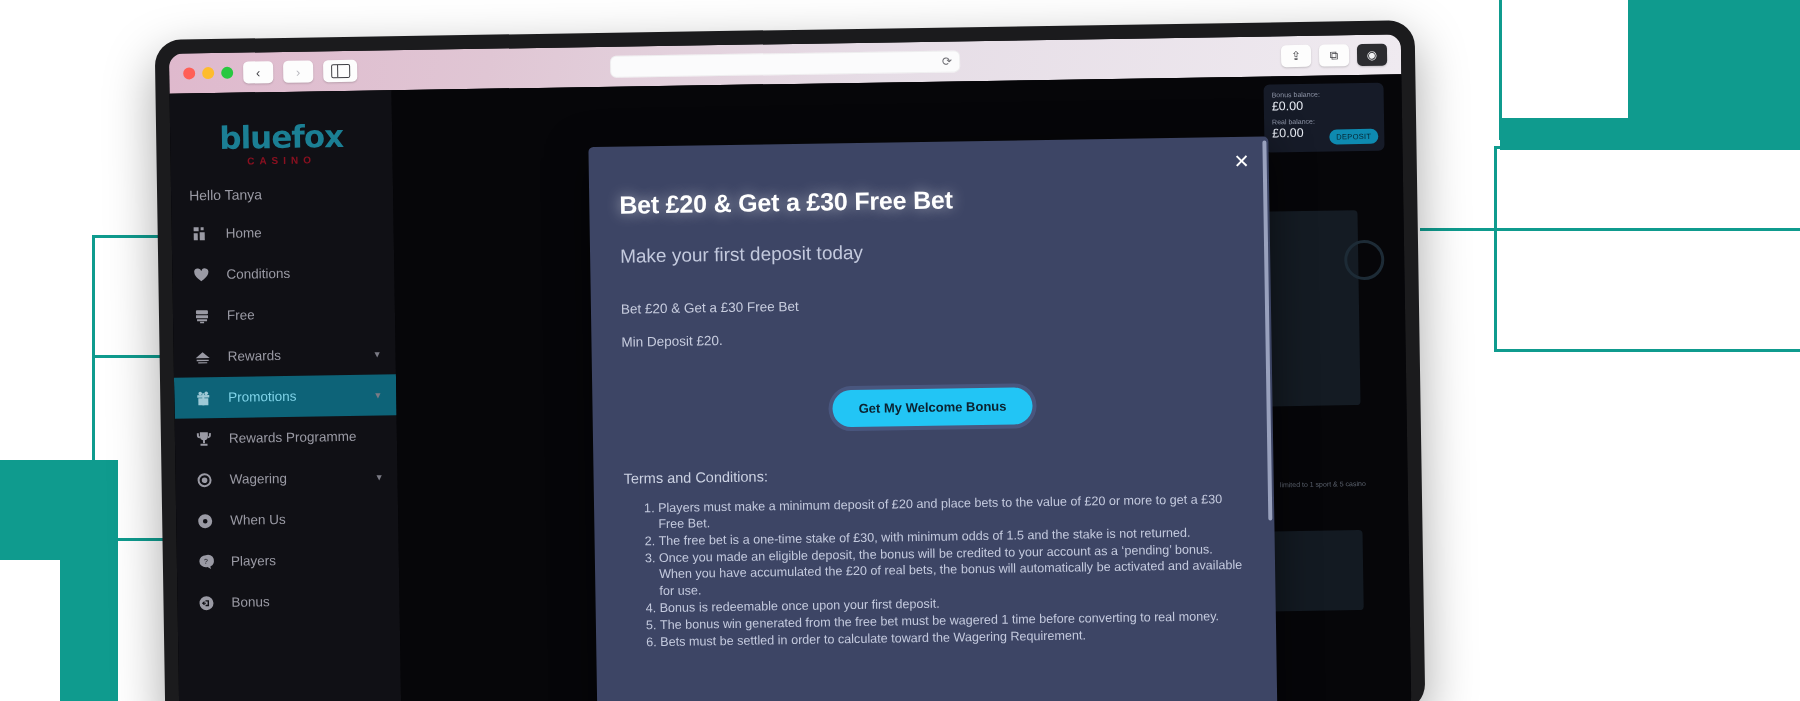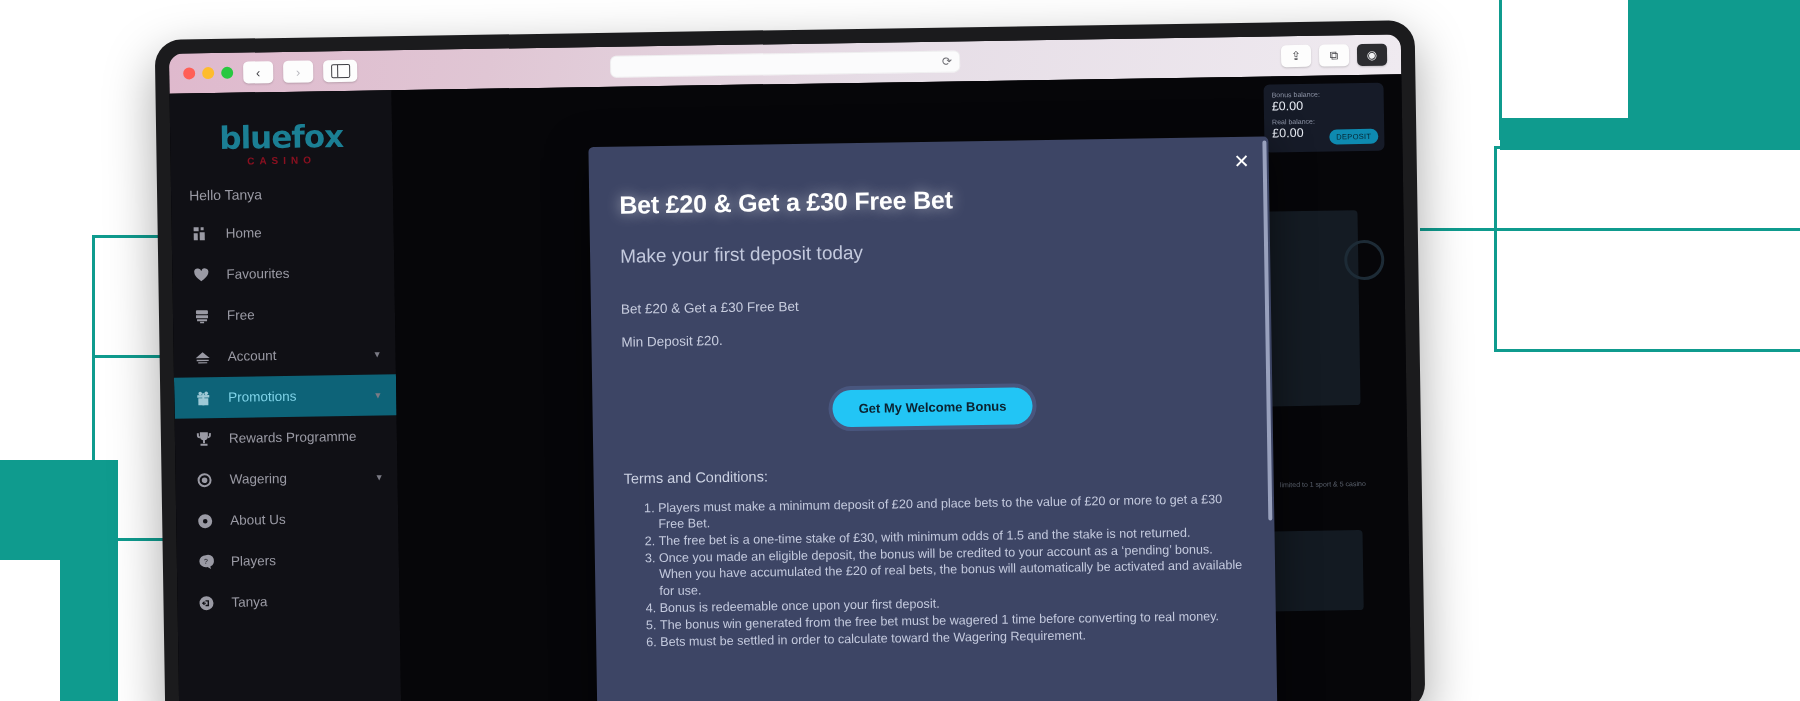--- a/index.html
+++ b/index.html
@@ -217,42 +217,42 @@
                 </svg>
               </span>
               <span>Home</span>
             </div>
             <div class="navitem">
               <span class="ico">
                 <svg viewBox="0 0 16 16">
                   <path d="M8 14S1 9.5 1 5.5A3.5 3.5 0 0 1 8 4a3.5 3.5 0 0 1 7 1.5C15 9.5 8 14 8 14z"></path>
                 </svg>
               </span>
-              <span>Favourites</span>
+              <span>Conditions</span>
             </div>
             <div class="navitem">
               <span class="ico">
                 <svg viewBox="0 0 16 16">
                   <rect x="2" y="2" width="12" height="4" rx="1"></rect>
                   <rect x="2" y="7" width="12" height="3"></rect>
                   <rect x="3" y="11" width="10" height="2"></rect>
                   <rect x="6" y="13.5" width="4" height="1.5"></rect>
                 </svg>
               </span>
               <span>Free</span>
             </div>
             <div class="navitem">
               <span class="ico">
                 <svg viewBox="0 0 16 16">
                   <path d="M1 9l7-6 7 6H1z"></path>
                   <rect x="2" y="10.5" width="12" height="1.4"></rect>
                   <rect x="3.5" y="13" width="9" height="1.2"></rect>
                 </svg>
               </span>
-              <span>Account</span>
+              <span>Rewards</span>
               <span class="caret">▼</span>
             </div>
             <div class="navitem active">
               <span class="ico">
                 <svg viewBox="0 0 16 16">
                   <rect x="2" y="5" width="12" height="2.5"></rect>
                   <rect x="3" y="8" width="10" height="7"></rect>
                   <rect x="7" y="3" width="2" height="12"></rect>
                   <circle cx="5" cy="3.2" r="1.8"></circle>
                   <circle cx="11" cy="3.2" r="1.8"></circle>
@@ -281,40 +281,40 @@
               <span>Wagering</span>
               <span class="caret">▼</span>
             </div>
             <div class="navitem">
               <span class="ico">
                 <svg viewBox="0 0 16 16">
                   <circle cx="8" cy="8" r="7"></circle>
                   <circle cx="8" cy="8" r="2.3" fill="#101015"></circle>
                 </svg>
               </span>
-              <span>About Us</span>
+              <span>When Us</span>
             </div>
             <div class="navitem">
               <span class="ico">
                 <svg viewBox="0 0 16 16">
                   <path d="M8 1a6.5 6 0 0 0 0 12 8 8 0 0 0 1.6-.15L13 15l-.6-2.7A6 6 0 0 0 8 1z"></path>
                   <text x="8" y="9.6" font-size="7" text-anchor="middle" fill="#101015" font-family="sans-serif">?</text>
                 </svg>
               </span>
               <span>Players</span>
             </div>
             <div class="navitem">
               <span class="ico">
                 <svg viewBox="0 0 16 16">
                   <circle cx="8" cy="8" r="7"></circle>
                   <path d="M7 5h3.5v6H7v-1.4h2.1V6.4H7V5z" fill="#101015"></path>
                   <path d="M4.2 8h3.2M6 6.4L4.2 8 6 9.6" stroke="#101015" stroke-width="1.1" fill="none"></path>
                 </svg>
               </span>
-              <span>Tanya</span>
+              <span>Bonus</span>
             </div>
           </div>
       </div>
 
       <div id="content">
         <div id="balance-widget">
           <div class="bal-label">Bonus balance:</div>
           <div class="bal-value">£0.00</div>
           <div class="bal-label">Real balance:</div>
           <div class="bal-value">£0.00</div>

